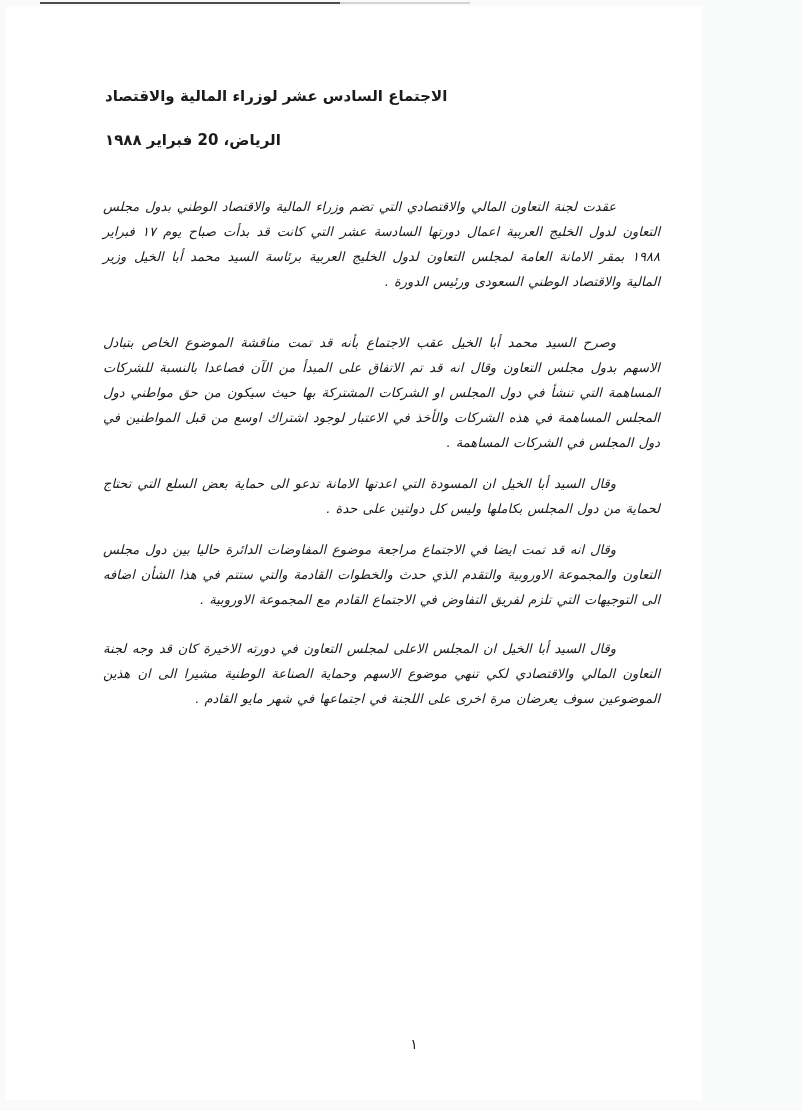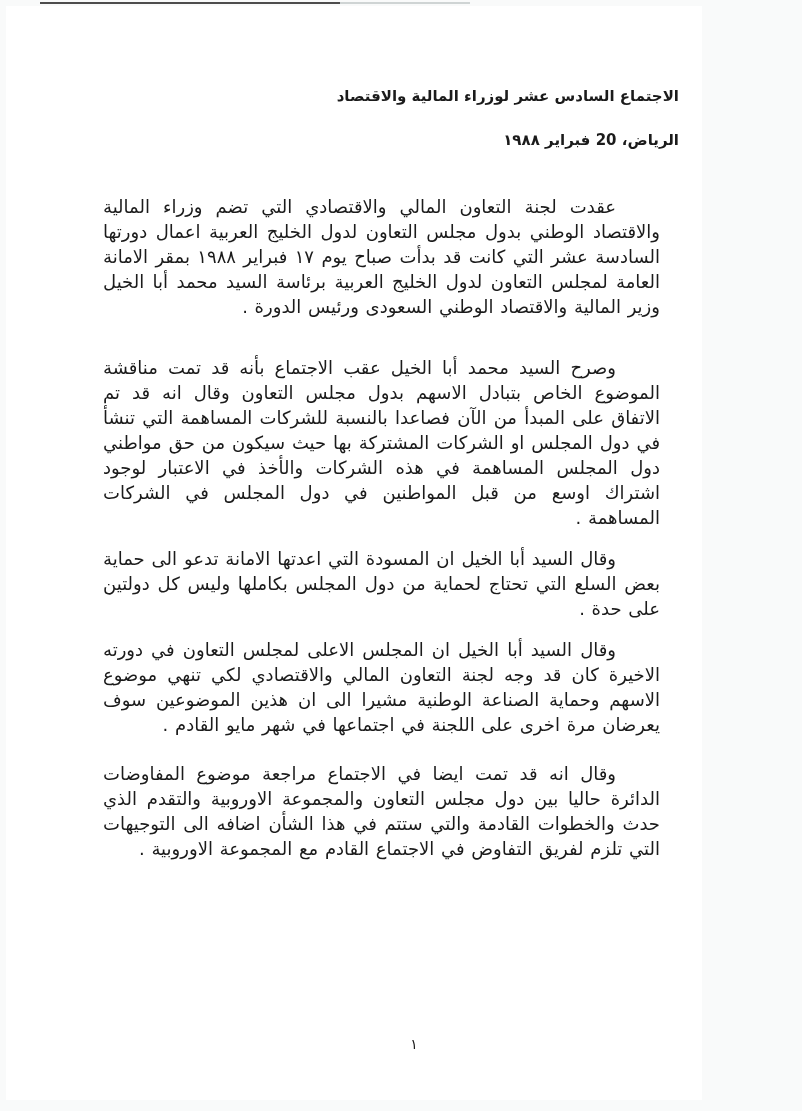--- a/index.html
+++ b/index.html
@@ -43,35 +43,36 @@
   }
   .content {
     position: absolute;
     top: 0;
     left: 97px;
     right: 42px;
     direction: rtl;
   }
   .doc-title {
     position: relative;
-    left: 19px;
+    left: 2px;
     margin-top: 80px;
-    text-align: right;
+    text-align: left;
     font-weight: bold;
     font-size: 15px;
   }
   .title-line {
     line-height: 20px;
   }
   .title-line + .title-line {
     margin-top: 24px;
   }
   .doc-body {
     margin-top: 44px;
-    font-size: 18px;
+    font-size: 13px;
+    font-style: italic;
   }
   .para {
     margin: 0 0 16px 0;
     line-height: 25px;
     text-align: justify;
     text-indent: 44px; 
     letter-spacing: 0.2px;
     word-spacing: 1px;
   }
   .para:nth-child(1) { margin-bottom: 36px; }
@@ -96,20 +97,20 @@
 
     <header class="doc-title">
         <div class="title-line">الاجتماع السادس عشر لوزراء المالية والاقتصاد</div>
         <div class="title-line">الرياض، 20 فبراير ١٩٨٨</div>
       </header>
 
     <main class="doc-body">
         <p class="para">عقدت لجنة التعاون المالي والاقتصادي التي تضم وزراء المالية والاقتصاد الوطني بدول مجلس التعاون لدول الخليج العربية اعمال دورتها السادسة عشر التي كانت قد بدأت صباح يوم ١٧ فبراير ١٩٨٨ بمقر الامانة العامة لمجلس التعاون لدول الخليج العربية برئاسة السيد محمد أبا الخيل وزير المالية والاقتصاد الوطني السعودى ورئيس الدورة .</p>
         <p class="para">وصرح السيد محمد أبا الخيل عقب الاجتماع بأنه قد تمت مناقشة الموضوع الخاص بتبادل الاسهم بدول مجلس التعاون وقال انه قد تم الاتفاق على المبدأ من الآن فصاعدا بالنسبة للشركات المساهمة التي تنشأ في دول المجلس او الشركات المشتركة بها حيث سيكون من حق مواطني دول المجلس المساهمة في هذه الشركات والأخذ في الاعتبار لوجود اشتراك اوسع من قبل المواطنين في دول المجلس في الشركات المساهمة .</p>
         <p class="para">وقال السيد أبا الخيل ان المسودة التي اعدتها الامانة تدعو الى حماية بعض السلع التي تحتاج لحماية من دول المجلس بكاملها وليس كل دولتين على حدة .</p>
+        <p class="para">وقال انه قد تمت ايضا في الاجتماع مراجعة موضوع المفاوضات الدائرة حاليا بين دول مجلس التعاون والمجموعة الاوروبية والتقدم الذي حدث والخطوات القادمة والتي ستتم في هذا الشأن اضافه الى التوجيهات التي تلزم لفريق التفاوض في الاجتماع القادم مع المجموعة الاوروبية .</p>
         <p class="para">وقال السيد أبا الخيل ان المجلس الاعلى لمجلس التعاون في دورته الاخيرة كان قد وجه لجنة التعاون المالي والاقتصادي لكي تنهي موضوع الاسهم وحماية الصناعة الوطنية مشيرا الى ان هذين الموضوعين سوف يعرضان مرة اخرى على اللجنة في اجتماعها في شهر مايو القادم .</p>
-        <p class="para">وقال انه قد تمت ايضا في الاجتماع مراجعة موضوع المفاوضات الدائرة حاليا بين دول مجلس التعاون والمجموعة الاوروبية والتقدم الذي حدث والخطوات القادمة والتي ستتم في هذا الشأن اضافه الى التوجيهات التي تلزم لفريق التفاوض في الاجتماع القادم مع المجموعة الاوروبية .</p>
       </main>
 
   </div>
 
   <div class="page-number">١</div>
 </div>
 
 </body></html>

